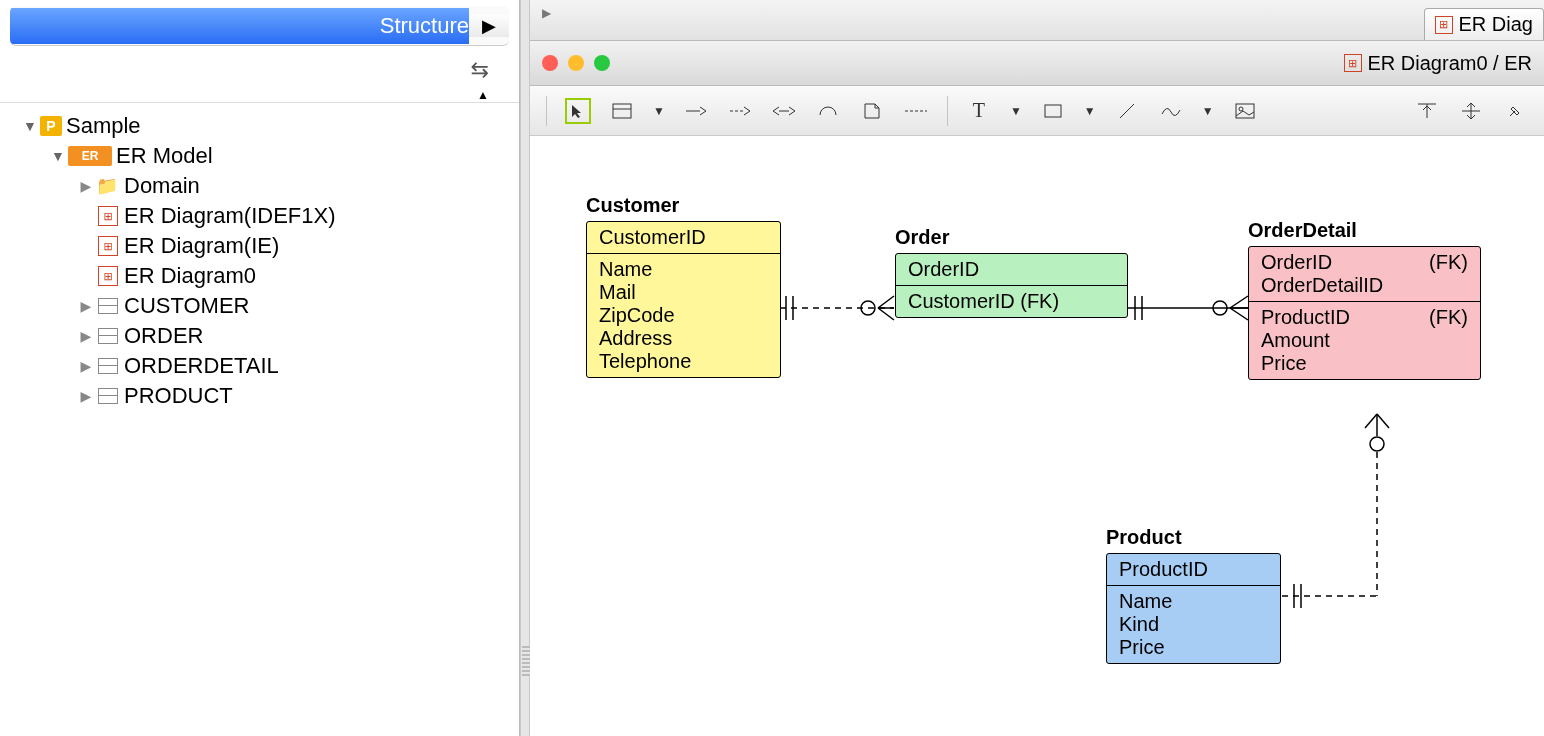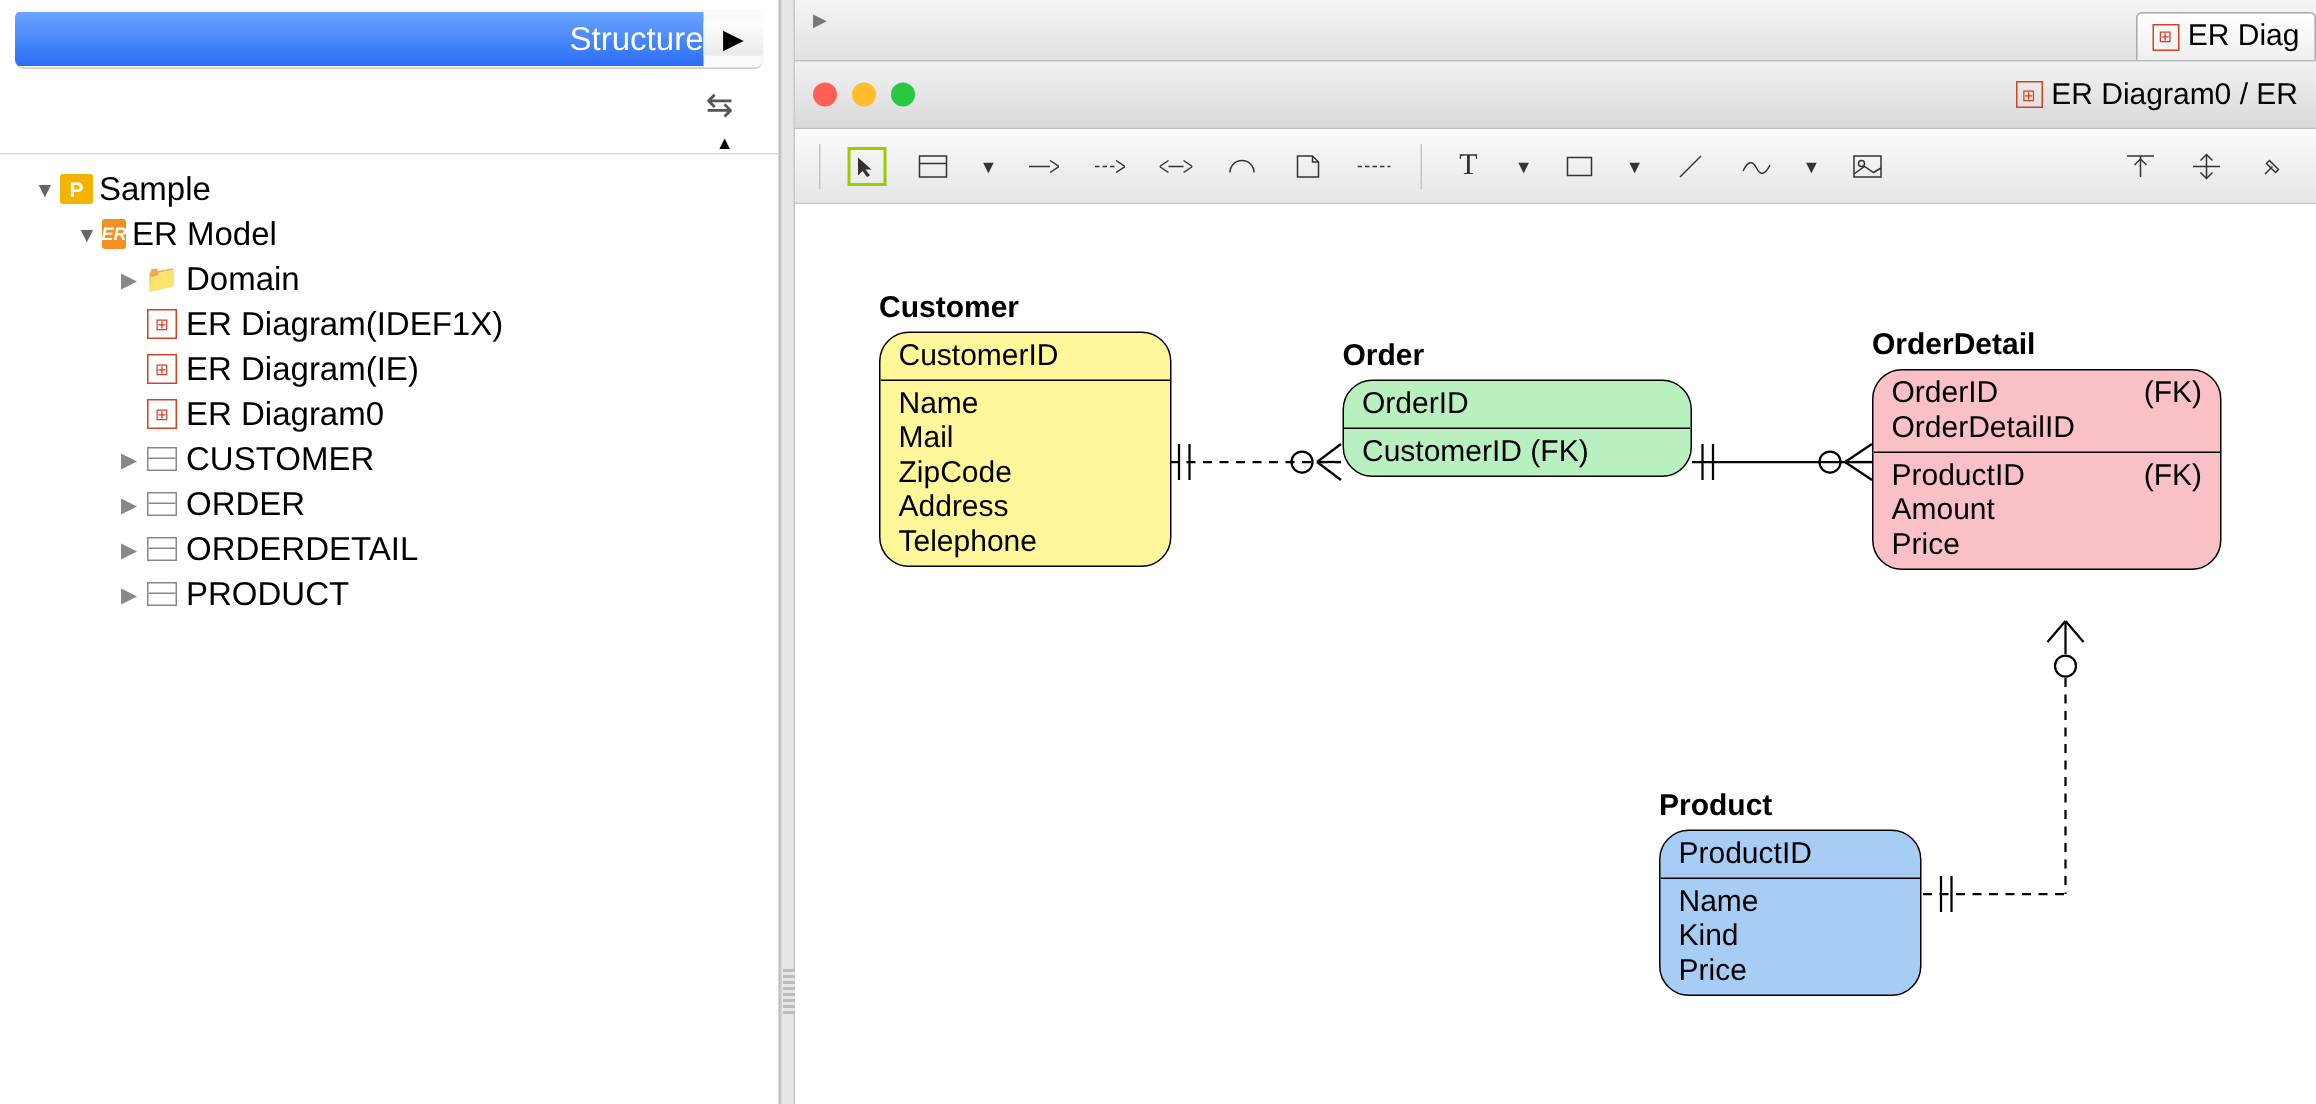--- a/index.html
+++ b/index.html
@@ -14,21 +14,21 @@
   .tool-row { height: 48px; display: flex; justify-content: flex-end; align-items: center; padding-right: 30px; gap: 8px; }
   .swap-icon { font-size: 22px; color: #555; }
   .small-tri { font-size: 12px; color: #000; }
   .tree { flex: 1; overflow: auto; padding: 8px 10px 10px 20px; border-top: 1px solid #ddd; font-size: 22px; }
   .tree-row { display: flex; align-items: center; height: 30px; white-space: nowrap; }
   .disc { width: 20px; text-align: center; font-size: 14px; color: #666; }
   .disc.open { transform: none; }
   .disc.closed { color: #888; }
   .ticon { width: 24px; height: 22px; display: inline-flex; align-items: center; justify-content: center; margin-right: 4px; }
   .i-p { background: #f5b301; color: #fff; font-weight: bold; font-size: 14px; width: 22px; height: 20px; border-radius: 2px; }
-  .i-er { background: #f29121; color: #fff; font-weight: bold; font-size: 12px; width: 16px; height: 20px; border-radius: 2px; font-style: italic; }
+  .i-er { background: #f29121; color: #fff; font-weight: bold; font-size: 12px; width: 44px; height: 20px; border-radius: 2px; }
   .i-folder { font-size: 18px; }
   .i-dg { border: 1px solid #d04426; width: 20px; height: 20px; font-size: 11px; color: #d04426; display: inline-flex; align-items: center; justify-content: center; }
   .i-tbl { border: 1px solid #888; width: 20px; height: 16px; position: relative; background: #fff; }
   .i-tbl::before { content:""; position:absolute; left:0; right:0; top:6px; border-top:1px solid #888; }
   .indent1 { padding-left: 28px; }
   .indent2 { padding-left: 56px; }
   .vsplit { width: 10px; background: #e6e6e6; border-left: 1px solid #c8c8c8; border-right: 1px solid #c8c8c8; position: relative; }
   .vsplit .grip { position:absolute; bottom:60px; left:1px; width:8px; height:30px; background: repeating-linear-gradient(#bbb,#bbb 2px,#e6e6e6 2px,#e6e6e6 4px); }
   
   .main { flex: 1; display: flex; flex-direction: column; background: #fff; }
@@ -43,21 +43,21 @@
   .win-title { margin-left:auto; display:flex; align-items:center; gap:6px; font-size:20px;}
   .win-title .dg-ic { border:1px solid #d04426; color:#d04426; font-size:11px; width:18px; height:18px; display:inline-flex; align-items:center; justify-content:center;}
   .toolbar { height: 50px; background: linear-gradient(#fafafa,#e6e6e6); border-bottom: 1px solid #c9c9c9; display: flex; align-items: center; gap: 18px; padding: 0 16px; font-size: 16px; color:#333;}
   .tool { display:inline-flex; align-items:center; justify-content:center; width:26px; height:26px; }
   .tool.sel { border:2px solid #9acd00; }
   .sep { width:1px; height:30px; background:#c4c4c4; }
   .canvas { flex:1; position:relative; background:#fff; overflow:hidden; }
   
   .entity { position:absolute; font-size:20px; }
   .entity .title { font-weight:bold; margin-bottom:4px; }
-  .entity .box { border:1.5px solid #000; border-radius:20px; overflow:hidden; }
+  .entity .box { border:1.5px solid #000; border-radius:3px; overflow:hidden; }
   .entity .sect { padding:4px 12px; }
   .entity .hr { border-top:1.5px solid #000; }
   .row { display:flex; justify-content:space-between; gap:20px;}
   .customer .box { background:#fff799; }
   .order    .box { background:#b8f0c0; }
   .detail   .box { background:#f9c0c6; }
   .product  .box { background:#a7cdf5; }
   
   .svg { position:absolute; left:0; top:0; width:100%; height:100%; pointer-events:none; }
 </style>

